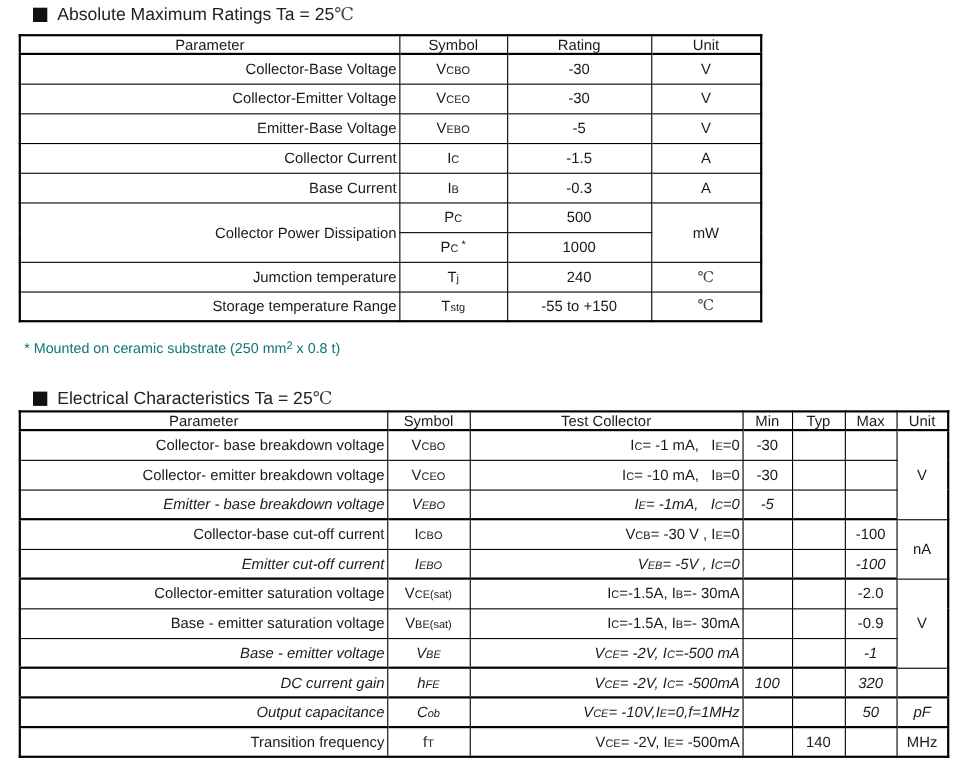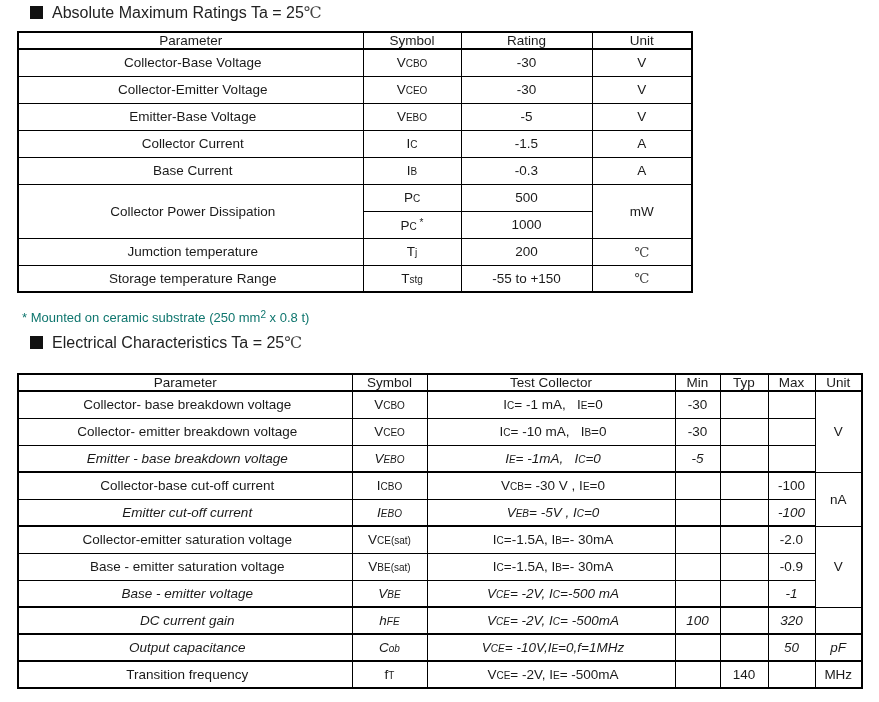--- a/index.html
+++ b/index.html
@@ -32,33 +32,33 @@
   td, th {
     border: 1px solid #000;
     height: 27px;
     font-size: 13.5px; font-weight: 400;
     text-align: center; vertical-align: middle;
     padding: 0 2px;
     overflow: hidden;
     white-space: pre;
   }
   thead th { border-bottom: 2px solid #000; height: 14px; }
-  td.l { text-align: center; padding-left: 6px; }
+  td.l { text-align: right; padding-left: 6px; }
   tr.grp > td { border-bottom-width: 2px; font-style: italic; }
   .seg-sub { font-size: 10px; }
   .seg-sup { font-size: 10px; vertical-align: 4px; }
   .seg-cel { font-family: "DejaVu Serif", "Liberation Serif", serif; color: #444; }
   .footnote {
     position: absolute;
     font-size: 13px; color: #0f766e; white-space: pre;
   }
   #title1 { top: 3px;  left: 10px; }
   #table1 { top: 31px; left: 17px; width: 675px; }
   #footnote1 { top: 309px; left: 22px; }
-  #title2 { top: 333px; left: 10px; }
+  #title2 { top: 352px; left: 10px; }
   #table2 { top: 373px; left: 17px; width: 845px; }
 </style>
 </head>
 <body>
 
 <div class="section-title" id="title1">
   <span class="bullet"></span>
   <span><span>Absolute Maximum Ratings Ta = 25</span><span class="seg-cel">℃</span></span>
 </div>
 
@@ -114,21 +114,21 @@
       <td>500</td>
       <td rowspan="2"><span>mW</span></td>
     </tr>
     <tr>
       <td><span>P</span><span class="seg-sub">C</span><span class="seg-sup"> *</span></td>
       <td>1000</td>
     </tr>
     <tr>
       <td class="l">Jumction temperature</td>
       <td><span>T</span><span class="seg-sub">j</span></td>
-      <td>200</td>
+      <td>240</td>
       <td><span class="seg-cel">℃</span></td>
     </tr>
     <tr>
       <td class="l">Storage temperature Range</td>
       <td><span>T</span><span class="seg-sub">stg</span></td>
       <td>-55 to +150</td>
       <td><span class="seg-cel">℃</span></td>
     </tr>
   </tbody>
 </table>

